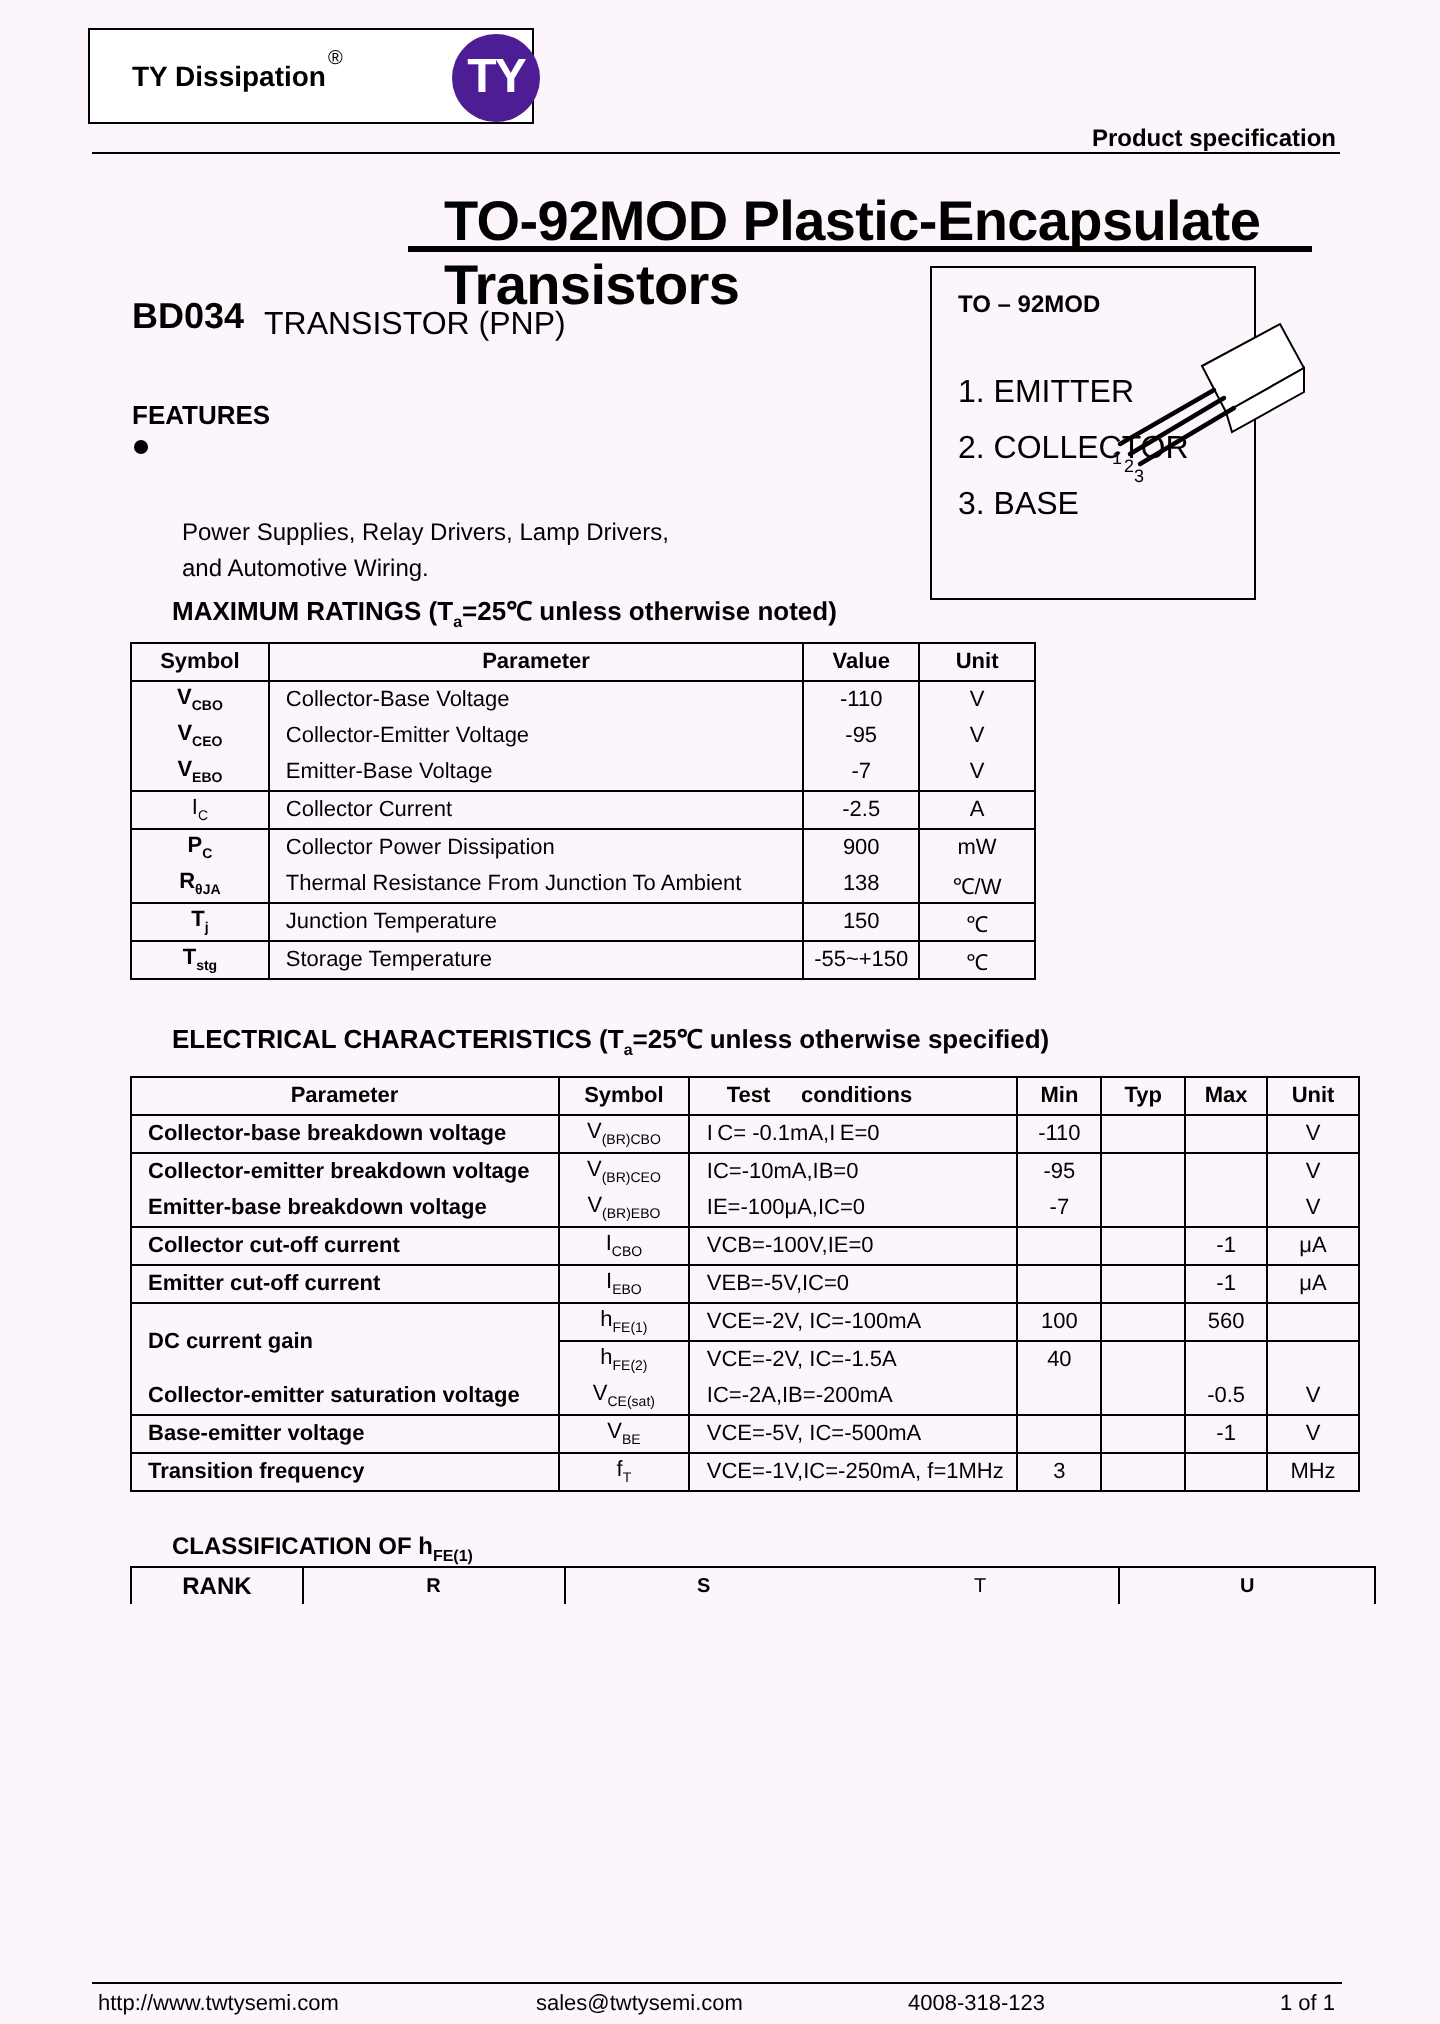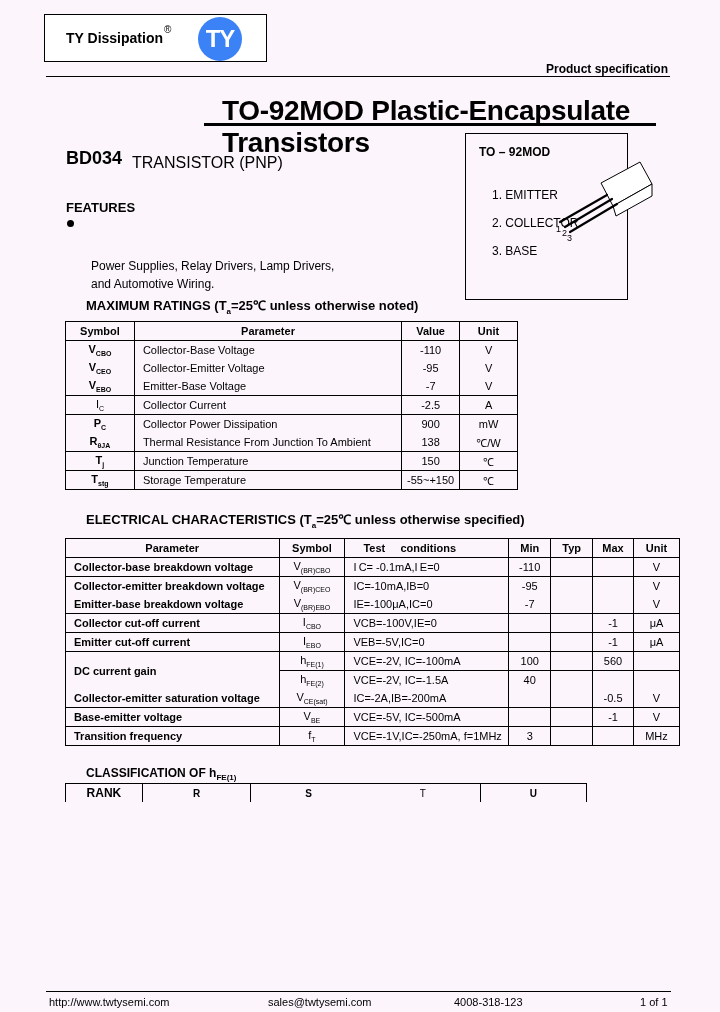--- a/index.html
+++ b/index.html
@@ -13,58 +13,58 @@
   
   .logo-box {
     left: 44px; top: 14px; width: 223px; height: 48px;
     border: 1px solid #000; background: #fff; box-sizing: border-box;
   }
   .logo-text {
     left: 21px; top: 15px; font-weight: bold; font-size: 14px; white-space: nowrap;
   }
   .logo-text .reg { font-size: 10px; vertical-align: top; position: relative; top: -6px; margin-left: 1px; font-weight: normal; }
   .logo-circle {
-    left: 153px; top: 2px; width: 44px; height: 44px; border-radius: 50%;
-    background: #3b82f6; color: #fff; font-weight: bold; font-size: 24px;
+    left: 181px; top: 2px; width: 44px; height: 44px; border-radius: 50%;
+    background: #4c1d95; color: #fff; font-weight: bold; font-size: 24px;
     display: flex; align-items: center; justify-content: center; letter-spacing: -1px;
   }
   .hr-top { left: 46px; top: 76px; width: 624px; height: 1px; background: #000; }
   .prod-spec { right: 52px; top: 62px; font-weight: bold; font-size: 12px; }
   .main-title { left: 222px; top: 95px; font-weight: bold; font-size: 28px; letter-spacing: -0.3px; }
   .title-rule { left: 204px; top: 123px; width: 452px; height: 3px; background: #000; }
 
   .part-no { left: 66px; top: 148px; font-weight: bold; font-size: 18px; }
   .part-desc { left: 132px; top: 154px; font-size: 16px; }
   .features-h { left: 66px; top: 200px; font-weight: bold; font-size: 13px; }
   .bullet { left: 67px; top: 220px; width: 7px; height: 7px; border-radius: 50%; background: #000; }
   .feat-line { left: 91px; font-size: 12px; margin-top: 40px; }
 
   
   .pkg-box { left: 465px; top: 133px; width: 163px; height: 167px; border: 1px solid #000; box-sizing: border-box; }
   .pkg-title { left: 13px; top: 11px; font-weight: bold; font-size: 12px; }
-  .pkg-pin { left: 13px; font-size: 12px; margin-left: 13px; }
+  .pkg-pin { left: 13px; font-size: 16px; }
   .pkg-svg { left: 90px; top: 20px; }
 
   
   .sec-h { left: 66px; font-weight: bold; font-size: 13px; white-space: nowrap; padding-left: 20px; }
   .sec-h sub { font-size: 8px; }
 
   table { border-collapse: collapse; position: absolute; font-size: 11px; }
   td, th { border: 1px solid #000; padding: 0; height: 18px; text-align: center; font-weight: normal; }
   th { font-weight: bold; }
   .l { text-align: left; padding-left: 8px; }
   .b { font-weight: bold; }
   sub { font-size: 7px; }
   .sym { font-weight: bold; font-size: 11px; }
   .noTop td { border-top: none; }
   .noBot td { border-bottom: none; }
 
   .mr-table { left: 65px; top: 321px; width: 453px; }
   .ec-table { left: 65px; top: 538px; width: 615px; }
-  .cl-table { left: 65px; top: 783px; width: 522px; }
+  .cl-table { left: 65px; top: 783px; width: 623px; }
   .cl-table td { height: 18px; font-size: 10px; }
 
   .foot-rule { left: 46px; top: 991px; width: 625px; height: 1px; background: #000; }
   .foot { top: 996px; font-size: 11px; }
 </style>
 </head>
 <body>
 
 <div class="abs logo-box">
   <div class="abs logo-text">

